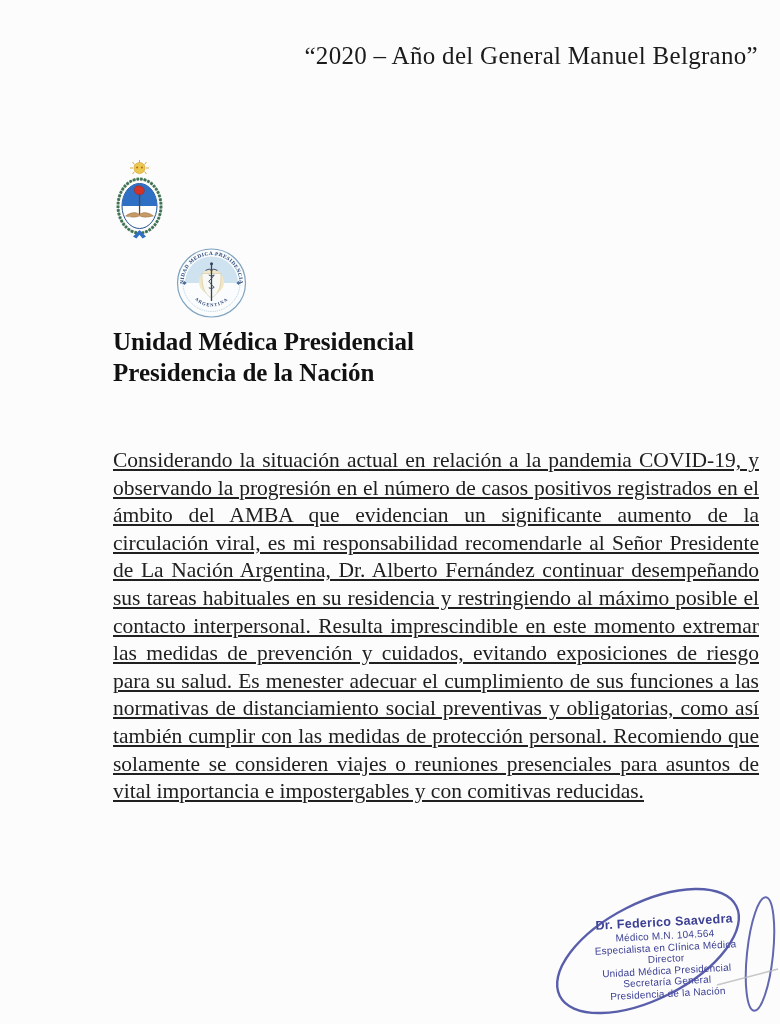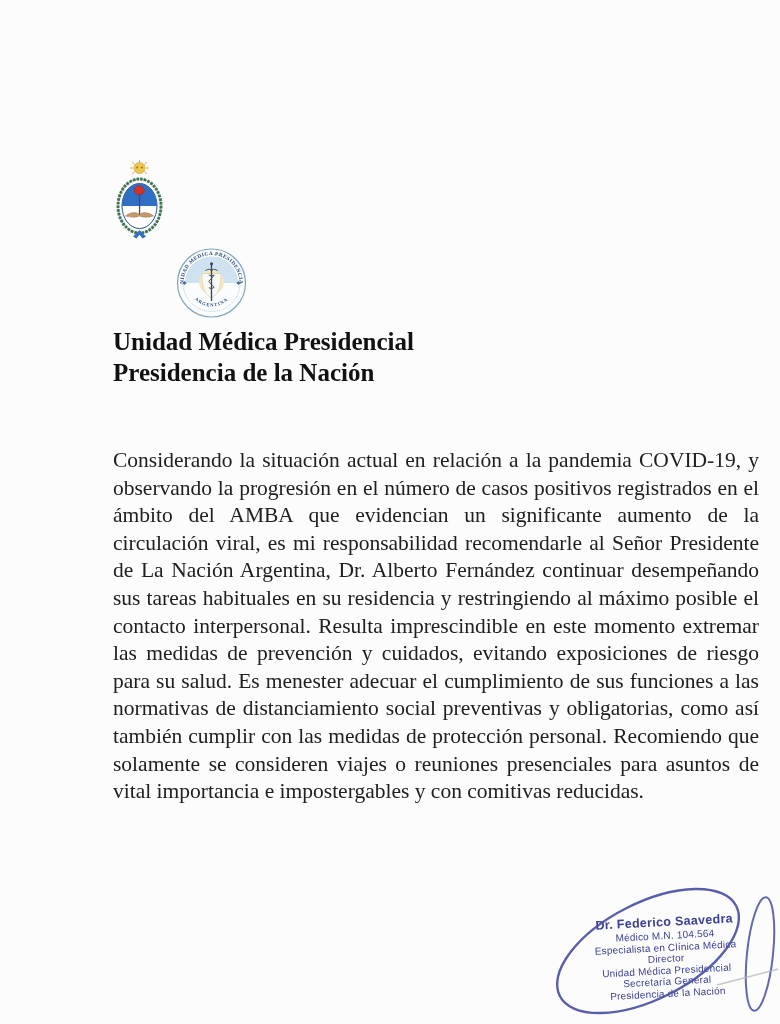--- a/index.html
+++ b/index.html
@@ -52,20 +52,21 @@
 
   .letter-body {
     position: absolute;
     left: 113px;
     top: 447px;
     width: 646px;
     font-size: 21.5px;
     line-height: 27.6px;
     text-align: justify;
     color: #202020;
+    text-decoration: underline;
   }
 
   .stamp {
     position: absolute;
     left: 585px;
     top: 915px;
     width: 162px;
     text-align: center;
     transform: rotate(-3deg);
     font-family: "Liberation Sans", sans-serif;
@@ -90,20 +91,21 @@
     width: 235px;
     height: 144px;
     pointer-events: none;
   }
 </style>
 </head>
 <body>
 
 <div class="page">
 
+  <div class="motto">“2020 – Año del General Manuel Belgrano”</div>
 
   <svg class="coat-of-arms" viewBox="0 0 48 82" xmlns="http://www.w3.org/2000/svg" aria-hidden="true">
     <g>
       <g stroke="#d9a93c" stroke-width="1">
         <line x1="24" y1="1" x2="24" y2="4"></line>
         <line x1="17" y1="3" x2="19" y2="5.5"></line>
         <line x1="31" y1="3" x2="29" y2="5.5"></line>
         <line x1="14.5" y1="9" x2="17.5" y2="9"></line>
         <line x1="33.5" y1="9" x2="30.5" y2="9"></line>
         <line x1="17" y1="15" x2="19" y2="12.5"></line>

